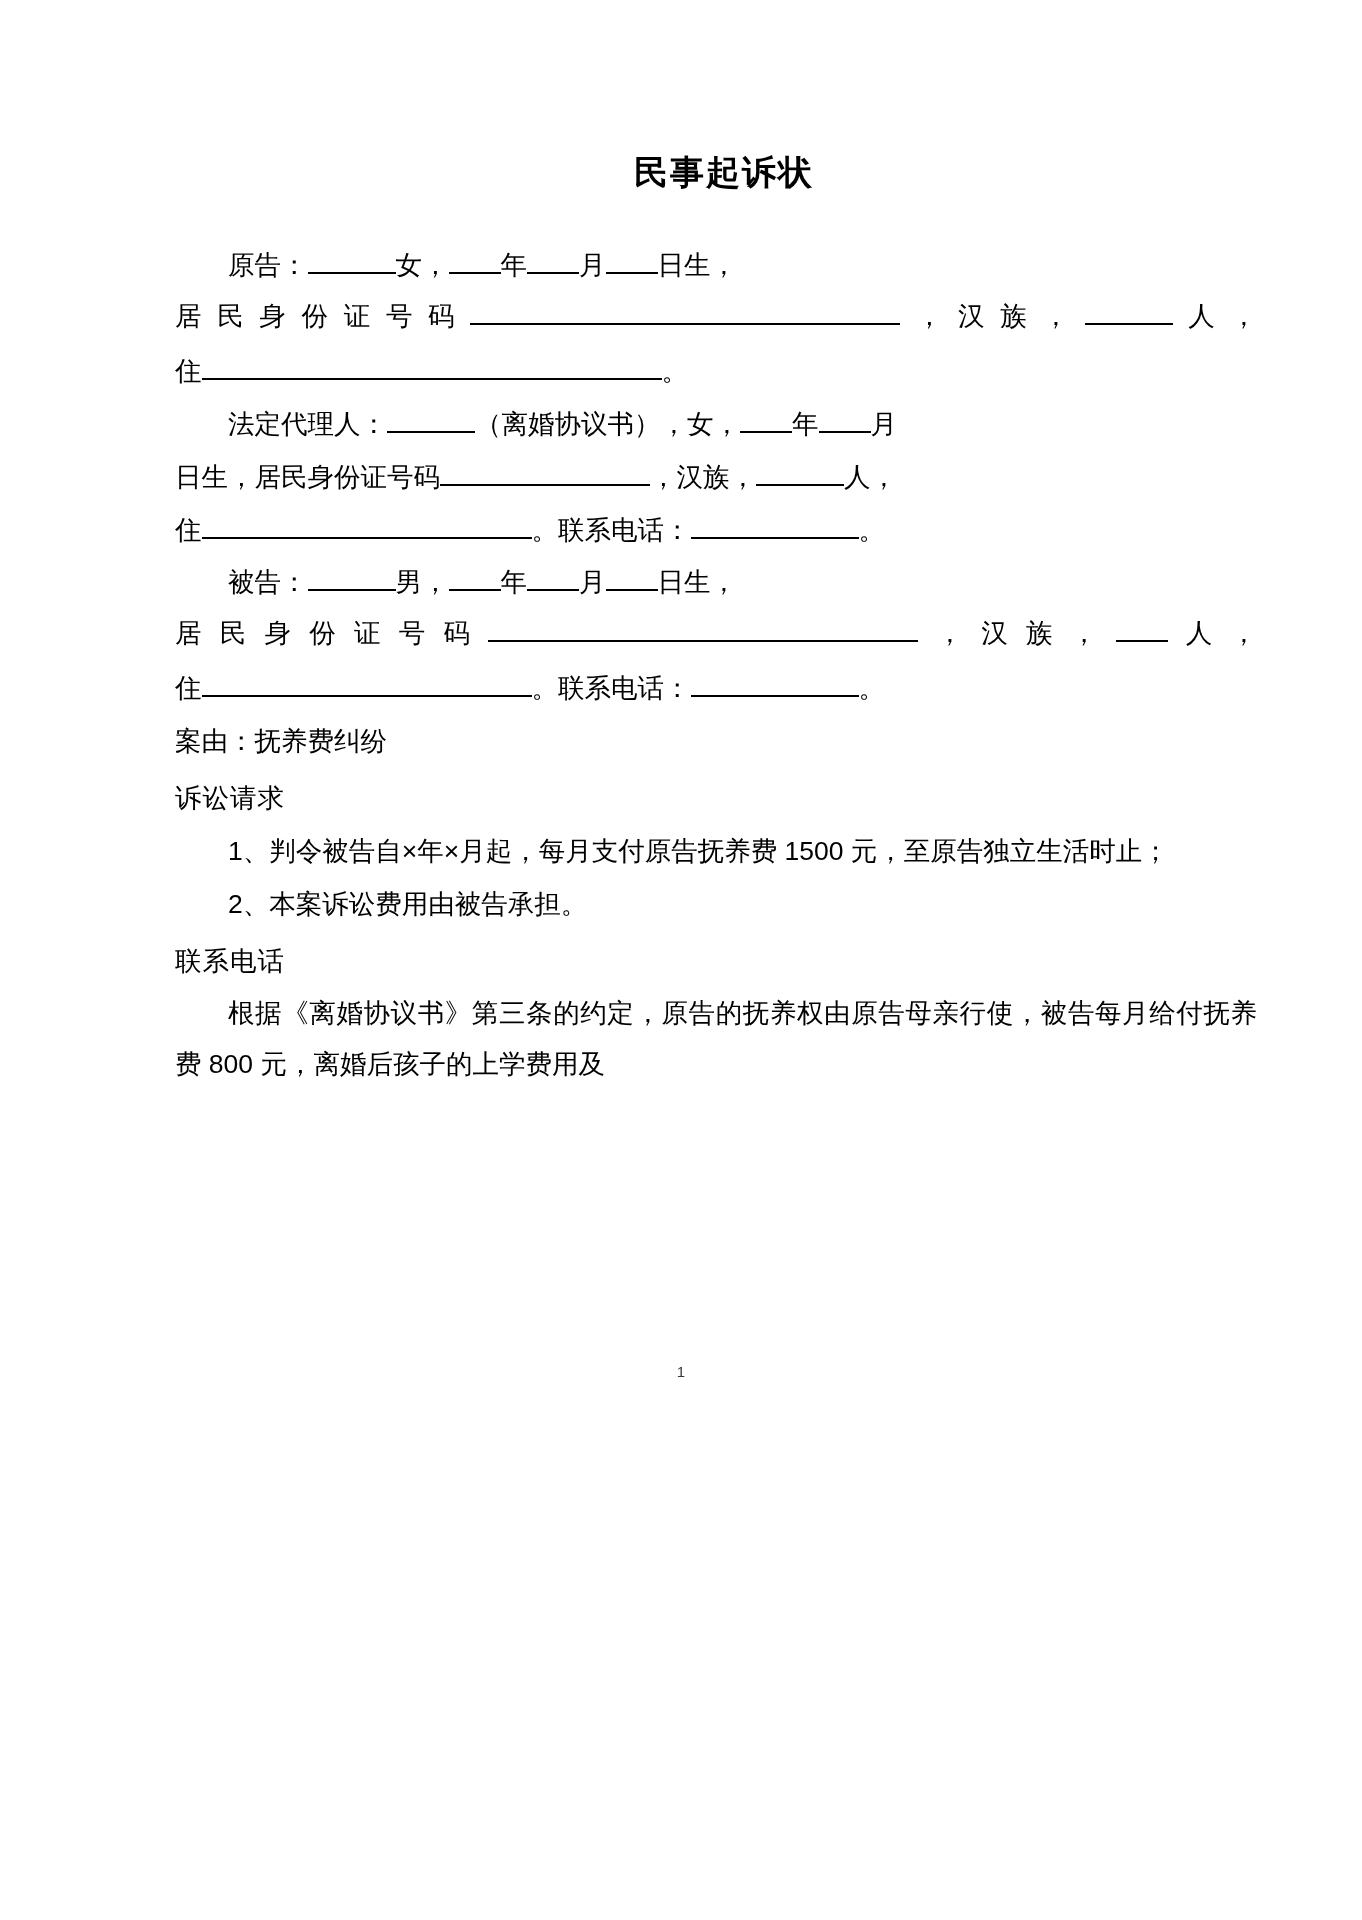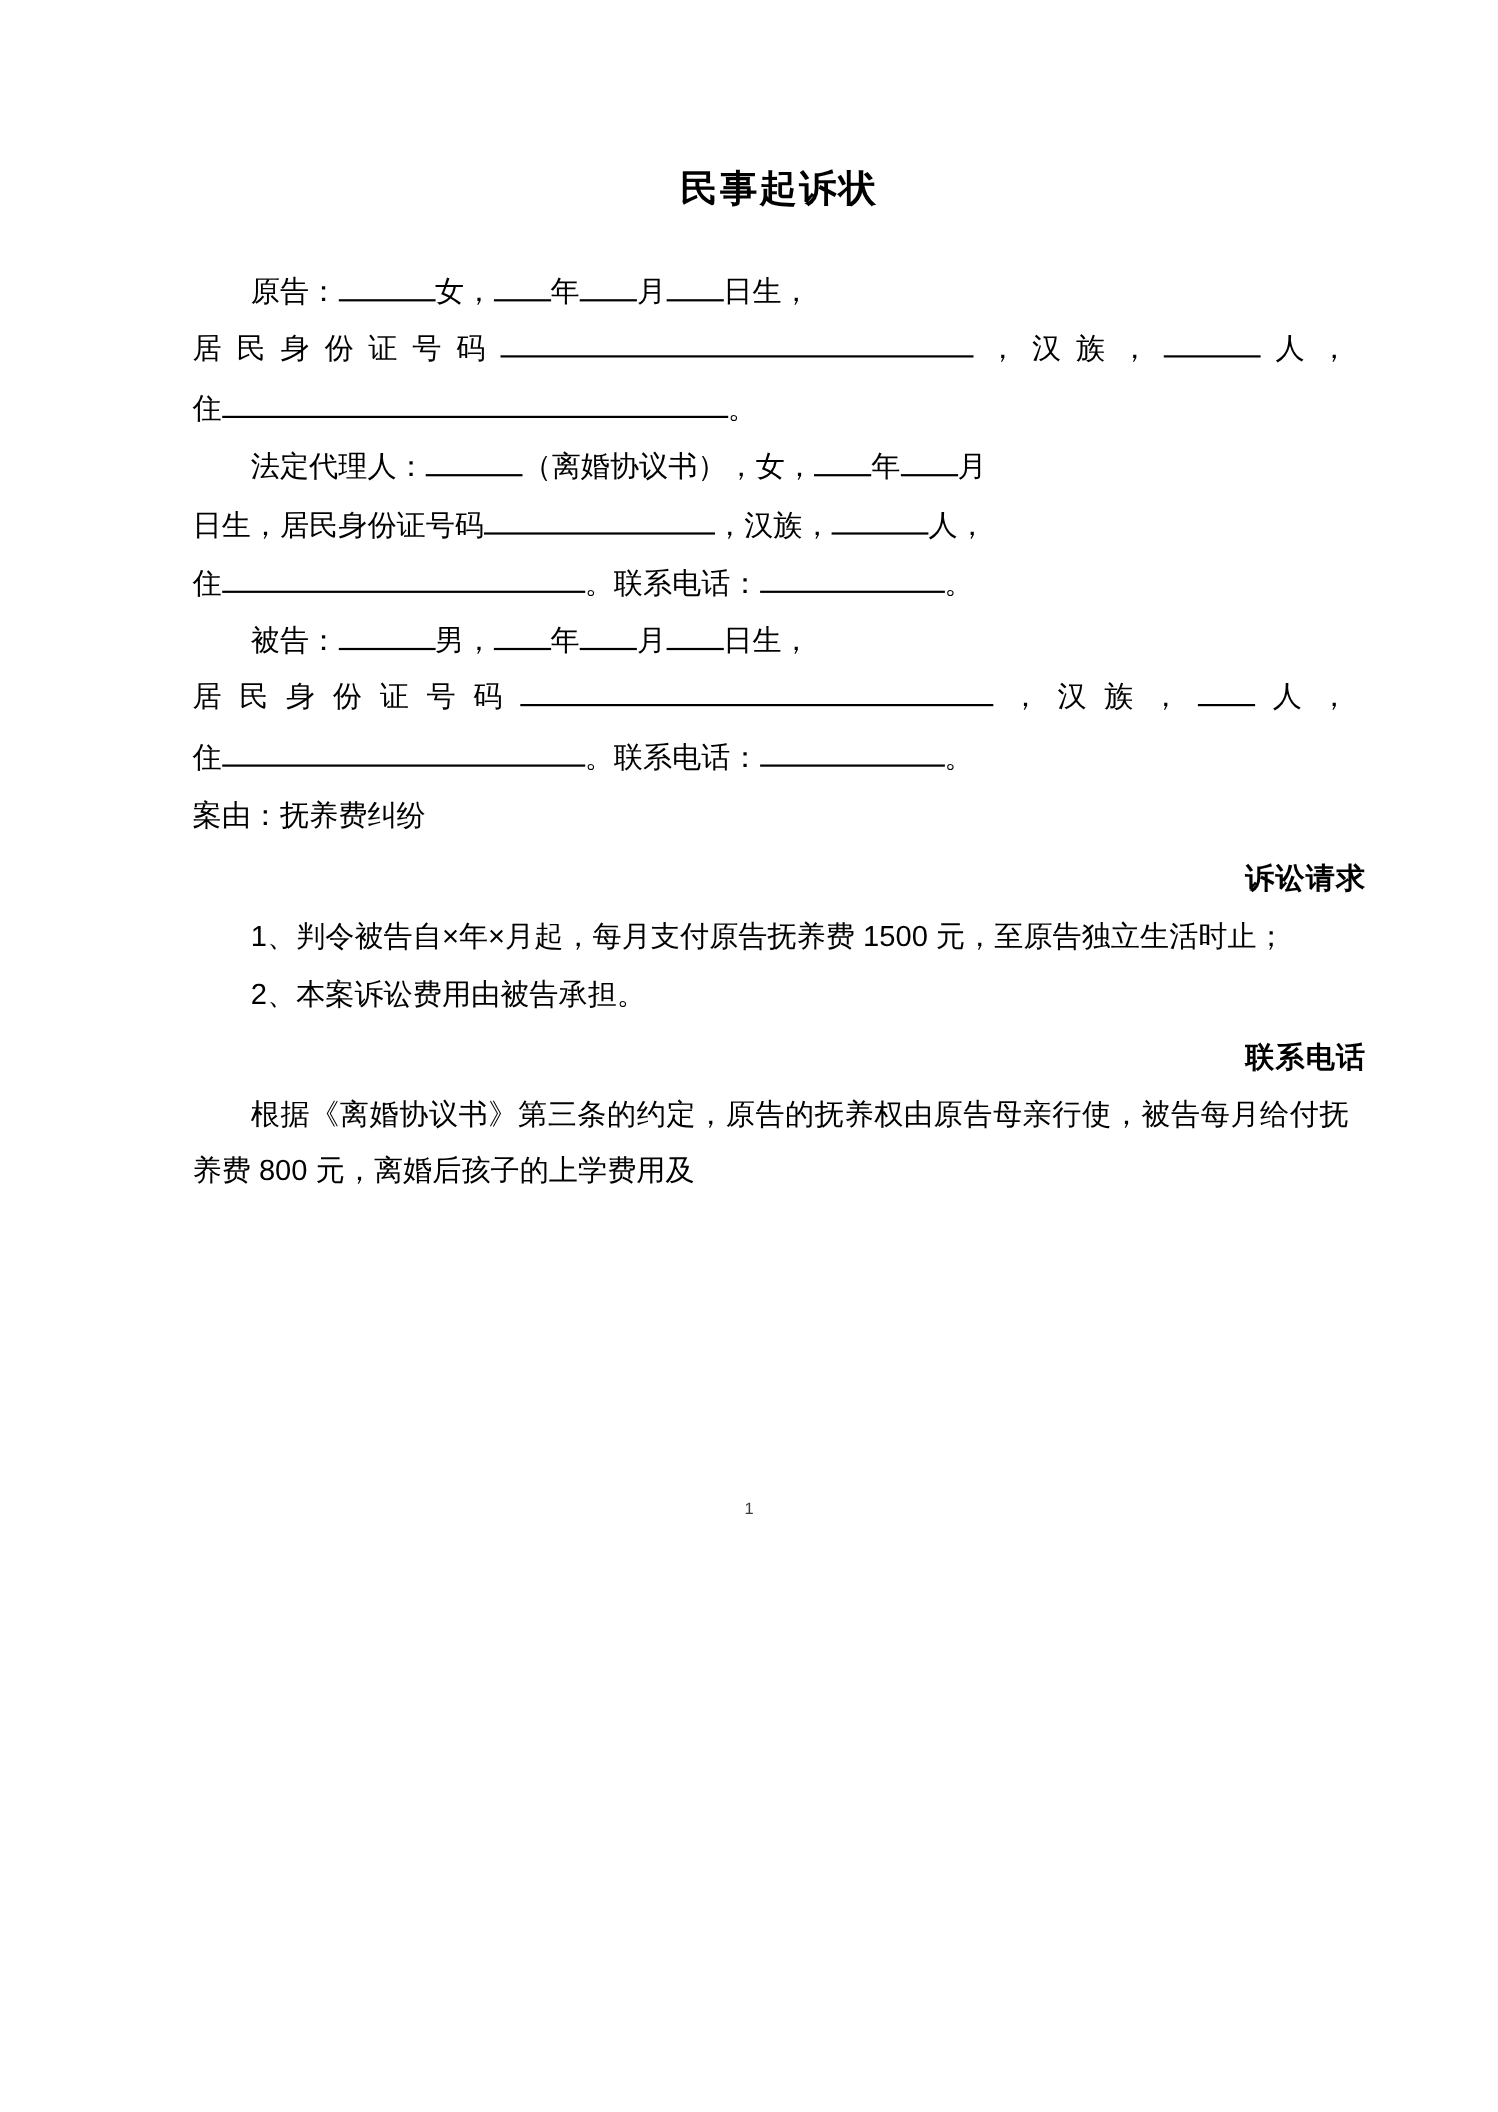--- a/index.html
+++ b/index.html
@@ -12,21 +12,21 @@
     height: 1920px;
     font-family: "Liberation Sans", sans-serif;
     color: #000000;
     position: relative;
     overflow: hidden;
   }
   .page {
     width: 1362px;
     height: 1498px;
     box-sizing: border-box;
-    padding: 150px 120px 0 175px;
+    padding: 150px 89px 0 175px;
     position: relative;
   }
   .doc-title {
     text-align: center;
     font-size: 34px;
     font-weight: bold;
     letter-spacing: 2px;
     margin: 0 0 46px 0;
     line-height: 1.3;
   }
@@ -34,22 +34,22 @@
     font-size: 26.5px;
     line-height: 1.92;
     margin: 0 16px 2px 0;
     text-align: justify;
     text-justify: inter-ideograph;
   }
   .indent {
     text-indent: 2em;
   }
   .center-head {
-    text-align: right;
-    font-weight: bold;
+    text-align: left;
+    font-weight: normal;
     font-size: 26.5px;
     line-height: 1.92;
     margin: 6px 0 2px 0;
     letter-spacing: 1px;
   }
   .bold {
     font-weight: normal;
   }
   .ul {
     display: inline-block;

